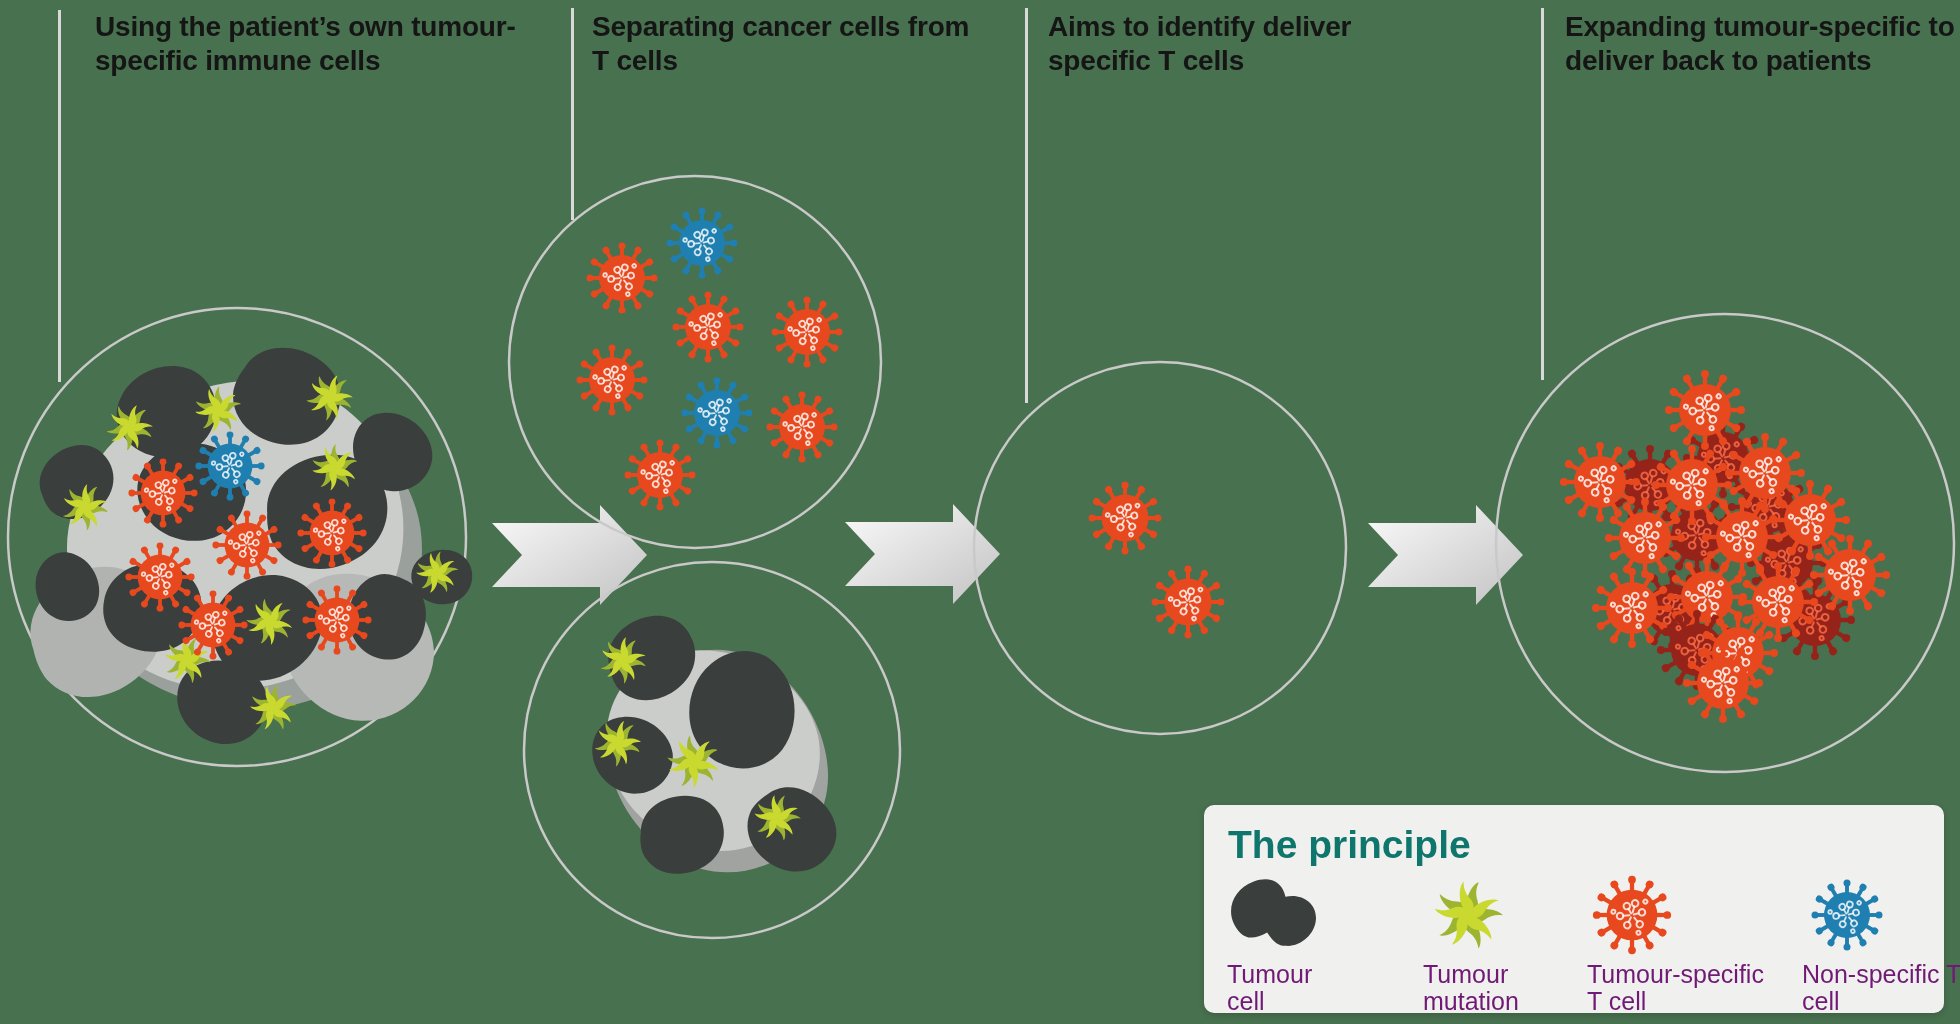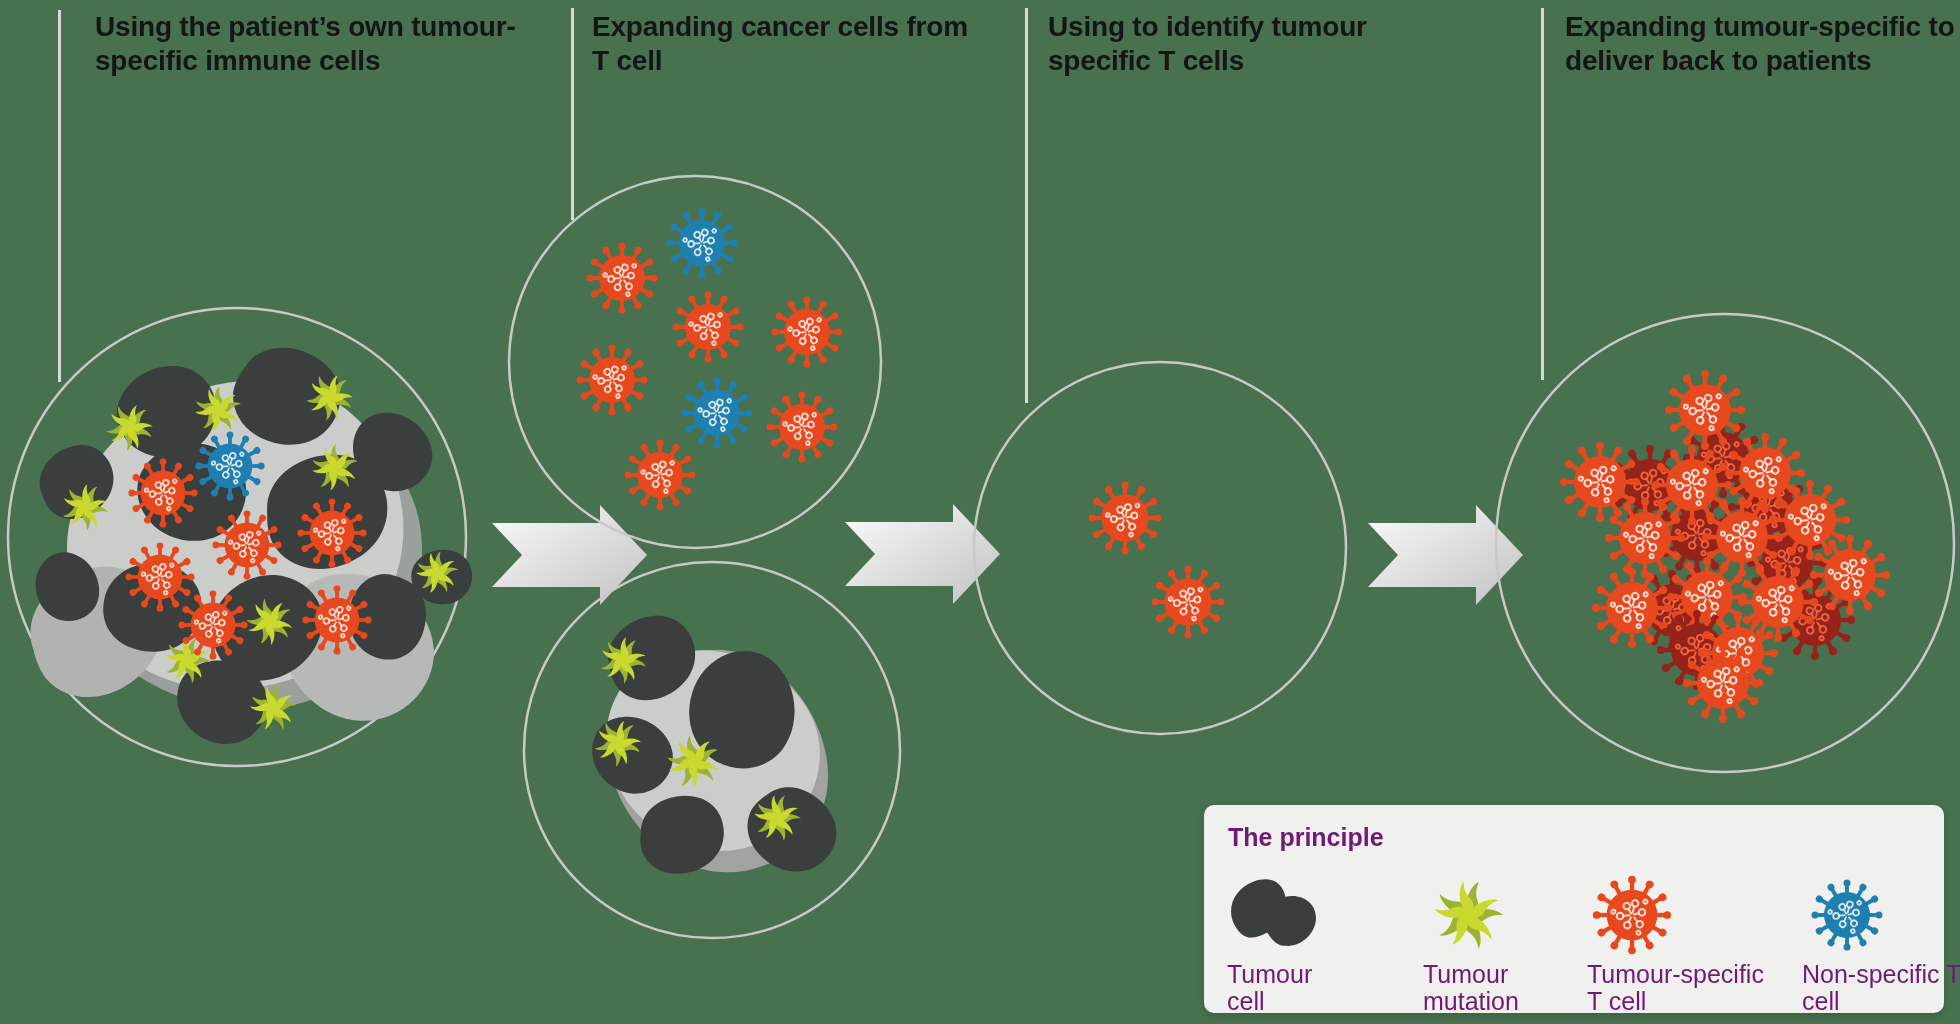--- a/index.html
+++ b/index.html
@@ -24,42 +24,42 @@
   svg.art{position:absolute;left:0;top:0;}
 
   
   .legend{
     position:absolute;left:1204px;top:805px;width:740px;height:208px;
     background:#f0f0ef;border-radius:10px;
     box-shadow:0 2px 6px rgba(0,0,0,0.18);
   }
   .legend-title{
     position:absolute;left:24px;top:18px;
-    font-weight:700;font-size:25px;color:#701a75;
+    font-weight:700;font-size:39px;color:#0f766e;
   }
   .legend-item{position:absolute;top:65px;}
   .li-icon{display:block;width:90px;height:90px;}
   .li-label{
     display:block;margin-top:1px;
     font-size:25px;line-height:27px;color:#701a75;
   }
 </style>
 </head>
 <body>
 
 <div class="canvas">
 
   <div class="vline" style="left:58px;top:10px;height:372px"></div>
   <div class="vline" style="left:571px;top:8px;height:212px"></div>
   <div class="vline" style="left:1025px;top:8px;height:395px"></div>
   <div class="vline" style="left:1541px;top:8px;height:372px"></div>
 
   <div class="step-title" style="left:95px;width:440px">Using the patient’s own tumour-specific immune cells</div>
-  <div class="step-title" style="left:592px;width:380px">Expanding cancer cells from T cell</div>
-  <div class="step-title" style="left:1048px;width:380px">Using to identify tumour specific T cells</div>
+  <div class="step-title" style="left:592px;width:380px">Separating cancer cells from T cells</div>
+  <div class="step-title" style="left:1048px;width:380px">Aims to identify deliver specific T cells</div>
   <div class="step-title" style="left:1565px;width:420px">Expanding tumour-specific to deliver back to patients</div>
 
   <svg class="art" width="1960" height="1024" viewBox="0 0 1960 1024">
     <defs>
       <linearGradient id="ag" x1="0" y1="0" x2="1" y2="1">
         <stop offset="0" stop-color="#fbfbfb"></stop>
         <stop offset="1" stop-color="#c2c2c2"></stop>
       </linearGradient>
 
       <path id="blobA" d="M-36,-22 C-18,-44 18,-44 34,-26 C48,-10 46,16 28,30 C12,43 -16,42 -32,26 C-46,12 -48,-8 -36,-22 Z"></path>

